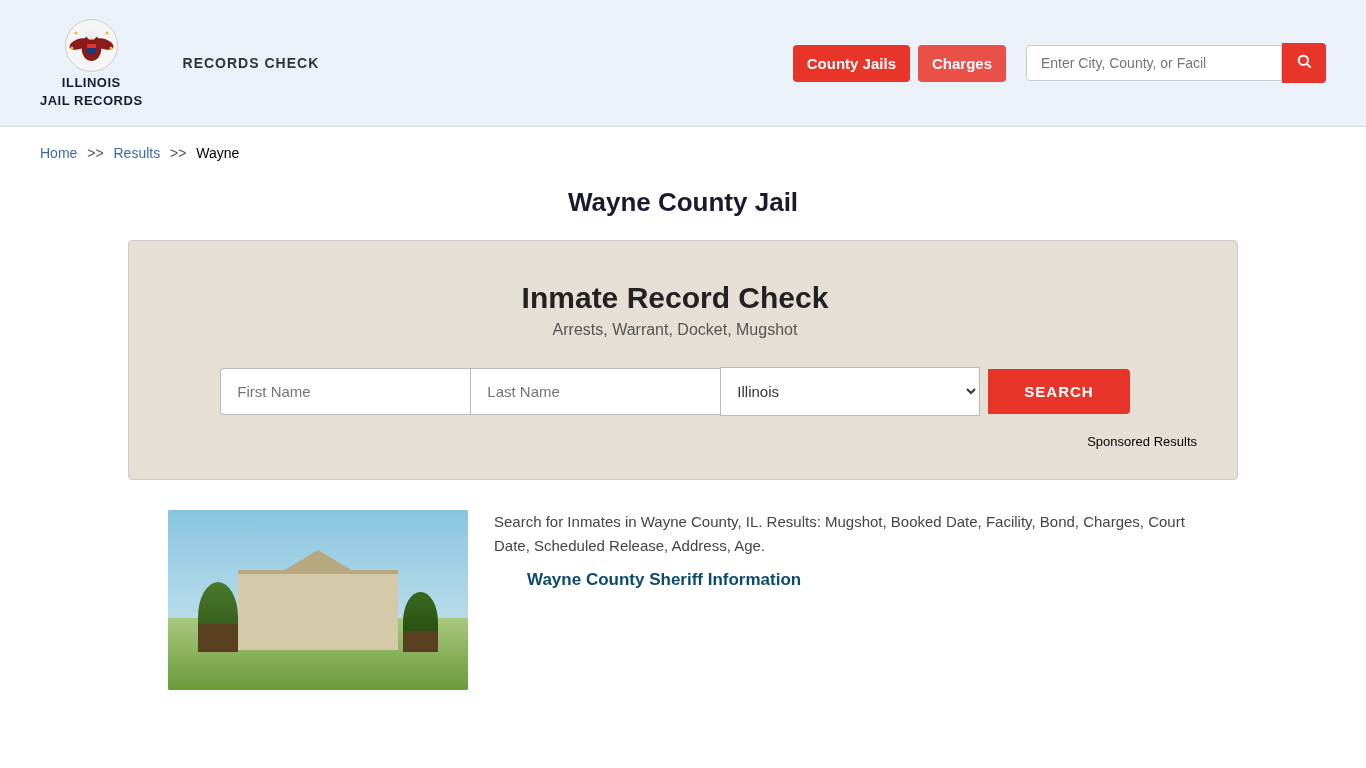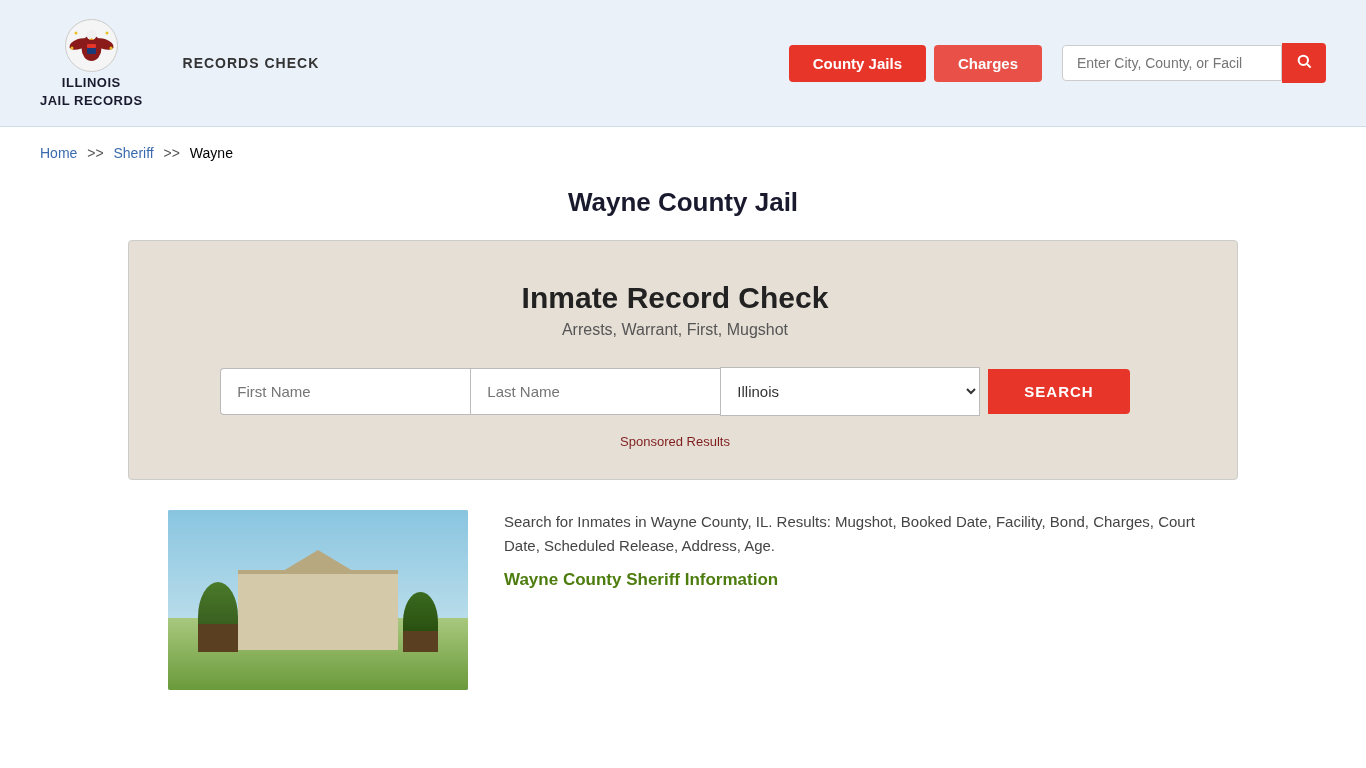--- a/index.html
+++ b/index.html
@@ -41,21 +41,21 @@
       letter-spacing: 1px;
       margin-left: 10px;
     }
     .nav-right {
       display: flex;
       align-items: center;
       gap: 8px;
       margin-left: auto;
     }
     .nav-btn {
-      padding: 10px 24px;
+      padding: 10px 14px;
       border: none;
       border-radius: 4px;
       font-size: 15px;
       font-weight: 600;
       cursor: pointer;
     }
     .nav-btn-active {
       background: #e8352a;
       color: #fff;
     }
@@ -67,21 +67,21 @@
     .search-bar {
       display: flex;
       align-items: center;
       margin-left: 12px;
     }
     .search-bar input {
       padding: 9px 14px;
       border: 1px solid #ccc;
       border-radius: 4px 0 0 4px;
       font-size: 14px;
-      width: 220px;
+      width: 256px;
       outline: none;
       color: #999;
     }
     .search-bar button {
       background: #e8352a;
       border: none;
       border-radius: 0 4px 4px 0;
       padding: 10px 14px;
       cursor: pointer;
       color: #fff;
@@ -176,33 +176,33 @@
       border: none;
       padding: 14px 36px;
       font-size: 15px;
       font-weight: bold;
       letter-spacing: 1px;
       border-radius: 0 4px 4px 0;
       cursor: pointer;
       margin-left: 8px;
     }
     .sponsored-results {
-      text-align: center;
+      text-align: right;
       margin-top: 18px;
       font-size: 13px;
-      color: #7f1d1d;
+      color: #000000;
     }
 
     
     .bottom-section {
       max-width: 1110px;
       margin: 0 auto;
       padding: 0 40px;
       display: flex;
-      gap: 36px;
+      gap: 26px;
       align-items: flex-start;
     }
     .facility-image {
       width: 300px;
       min-width: 300px;
       height: 180px;
       background: linear-gradient(160deg, #7ab3d4 60%, #4a8cba 100%);
       border-radius: 2px;
       overflow: hidden;
       position: relative;
@@ -255,23 +255,24 @@
       flex: 1;
     }
     .description-text {
       font-size: 15px;
       color: #444;
       line-height: 1.6;
       margin-bottom: 12px;
     }
     .description-area h3 {
       font-size: 17px;
-      color: #4d7c0f;
+      color: #0c4a6e;
       font-weight: bold;
       margin-top: 4px;
+      margin-left: 33px;
     }
   </style>
 </head>
 <body>
 
 <header class="header">
   <a class="logo-area" href="#">
 
     <svg class="logo-icon" viewBox="0 0 55 55" xmlns="http://www.w3.org/2000/svg">
       <circle cx="27.5" cy="27.5" r="26" fill="#f5f5f5" stroke="#ccc" stroke-width="1"></circle>
@@ -310,32 +311,32 @@
           <line x1="16.5" y1="16.5" x2="22" y2="22"></line>
         </svg>
       </button>
     </div>
   </nav>
 </header>
 
 <nav class="breadcrumb">
   <a href="#">Home</a>
   <span class="sep">&gt;&gt;</span>
-  <a href="#">Sheriff</a>
+  <a href="#">Results</a>
   <span class="sep">&gt;&gt;</span>
   <span class="current">Wayne</span>
 </nav>
 
 <div class="page-title-section">
   <h1>Wayne County Jail</h1>
 </div>
 
 <div class="record-check-box">
   <h2>Inmate Record Check</h2>
-  <div class="subtitle">Arrests, Warrant, First, Mugshot</div>
+  <div class="subtitle">Arrests, Warrant, Docket, Mugshot</div>
 
   <div class="search-form">
     <input type="text" class="first-name" placeholder="First Name" style="">
     <input type="text" class="last-name" placeholder="Last Name" style="">
     <select id="state-select"><option value="Illinois">Illinois</option><option value="Alabama">Alabama</option><option value="Alaska">Alaska</option><option value="Arizona">Arizona</option><option value="Arkansas">Arkansas</option><option value="California">California</option><option value="Colorado">Colorado</option><option value="Connecticut">Connecticut</option><option value="Delaware">Delaware</option><option value="Florida">Florida</option><option value="Georgia">Georgia</option><option value="Hawaii">Hawaii</option><option value="Idaho">Idaho</option><option value="Indiana">Indiana</option><option value="Iowa">Iowa</option><option value="Kansas">Kansas</option><option value="Kentucky">Kentucky</option><option value="Louisiana">Louisiana</option><option value="Maine">Maine</option><option value="Maryland">Maryland</option><option value="Massachusetts">Massachusetts</option><option value="Michigan">Michigan</option><option value="Minnesota">Minnesota</option><option value="Mississippi">Mississippi</option><option value="Missouri">Missouri</option><option value="Montana">Montana</option><option value="Nebraska">Nebraska</option><option value="Nevada">Nevada</option><option value="New Hampshire">New Hampshire</option><option value="New Jersey">New Jersey</option><option value="New Mexico">New Mexico</option><option value="New York">New York</option><option value="North Carolina">North Carolina</option><option value="North Dakota">North Dakota</option><option value="Ohio">Ohio</option><option value="Oklahoma">Oklahoma</option><option value="Oregon">Oregon</option><option value="Pennsylvania">Pennsylvania</option><option value="Rhode Island">Rhode Island</option><option value="South Carolina">South Carolina</option><option value="South Dakota">South Dakota</option><option value="Tennessee">Tennessee</option><option value="Texas">Texas</option><option value="Utah">Utah</option><option value="Vermont">Vermont</option><option value="Virginia">Virginia</option><option value="Washington">Washington</option><option value="West Virginia">West Virginia</option><option value="Wisconsin">Wisconsin</option><option value="Wyoming">Wyoming</option></select>
     <button class="search-btn">SEARCH</button>
   </div>
 
   <div class="sponsored-results">Sponsored Results</div>
 </div>

